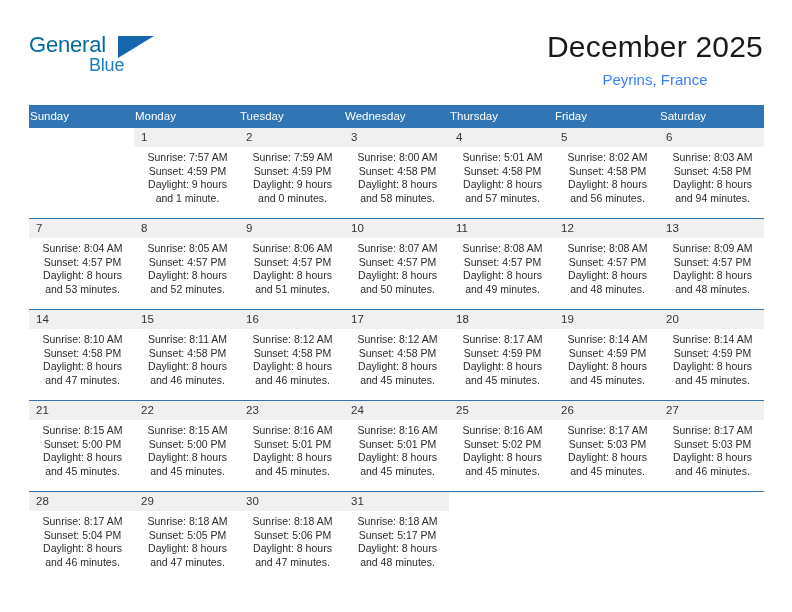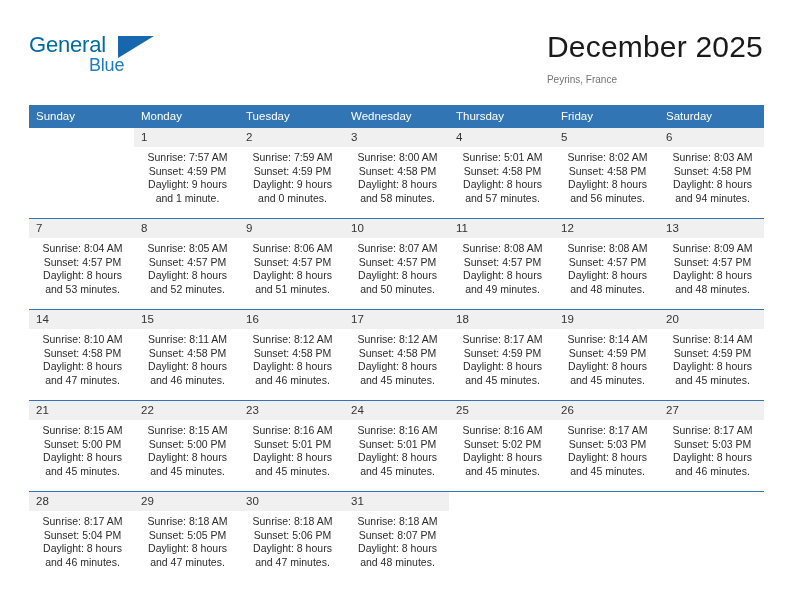--- a/index.html
+++ b/index.html
@@ -35,47 +35,47 @@
   }
   .logo-tri {
     position: absolute; left: 89px; top: 6px;
     width: 0; height: 0;
     border-left: 36px solid #1667ad;
     border-bottom: 22px solid transparent;
   }
 
   .title-block {
     position: absolute; right: 0; top: -2px;
-    text-align: left;
+    text-align: center;
   }
   .month-title {
     font-size: 30px; color: #1a1a1a;
     line-height: 38px; font-weight: normal;
     letter-spacing: 0.2px;
   }
   .location {
-    font-size: 10px; color: #737373;
+    font-size: 15px; color: #3b82f6;
     line-height: 22px; margin-top: 3px;
   }
 
   
   .calendar {
     position: absolute;
     left: 29px; top: 105px;
     width: 735px;
     border-collapse: collapse;
     table-layout: fixed;
   }
   .calendar th {
     background: #3175b4;
     color: #ffffff;
     font-weight: normal;
     font-size: 11.5px;
     text-align: left;
-    padding: 5px 0 5px 7px;
+    padding: 5px 0 5px 1px;
     height: 21px;
     line-height: 12px;
   }
   .calendar td {
     vertical-align: top;
     padding: 0;
     width: 105px;
     height: 90px;
     border-top: 1px solid #3175b4;
   }
@@ -476,21 +476,21 @@
                 <div>Daylight: 8 hours</div>
                 <div>and 47 minutes.</div>
               </div>
             </div>
           </td>
           <td>
             <div class="cell">
               <div class="daynum-bar">31</div>
               <div class="info">
                 <div>Sunrise: 8:18 AM</div>
-                <div>Sunset: 8:07 PM</div>
+                <div>Sunset: 5:17 PM</div>
                 <div>Daylight: 8 hours</div>
                 <div>and 48 minutes.</div>
               </div>
             </div>
           </td>
           <td>
             <div class="cell blank">
               <div class="daynum-bar"></div>
             </div>
           </td>

